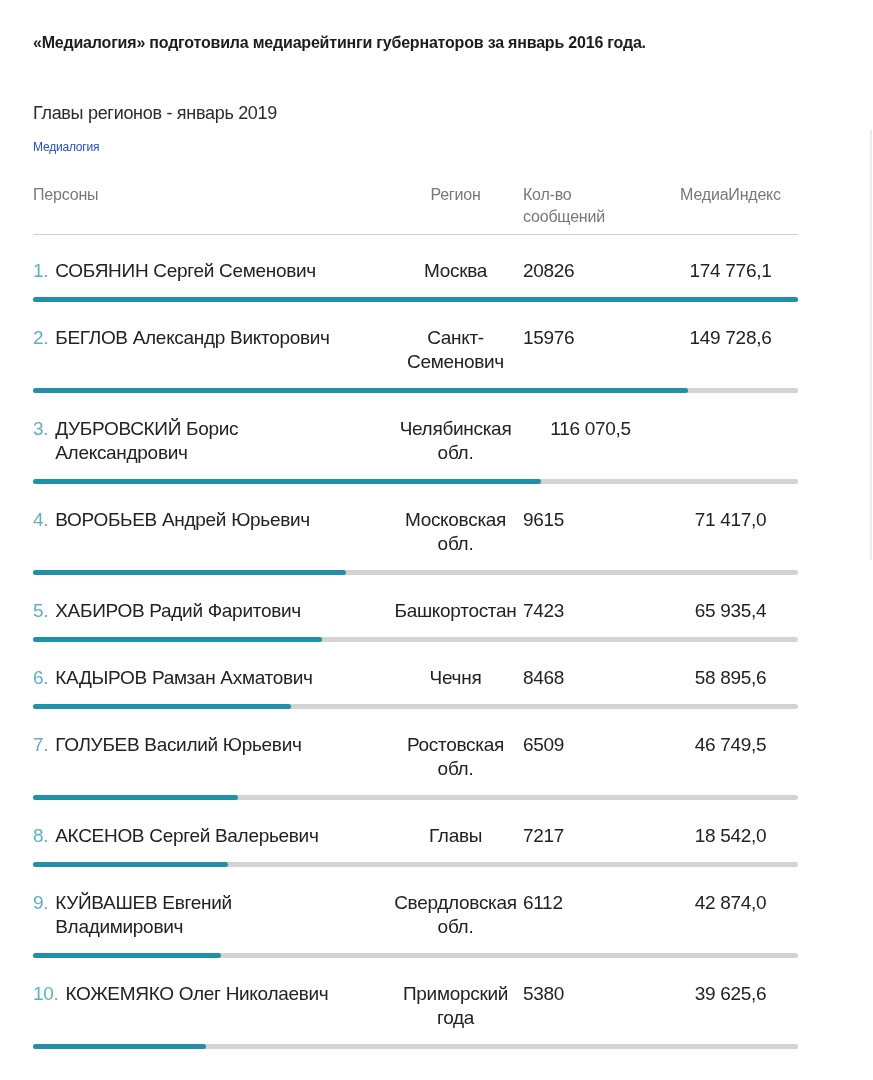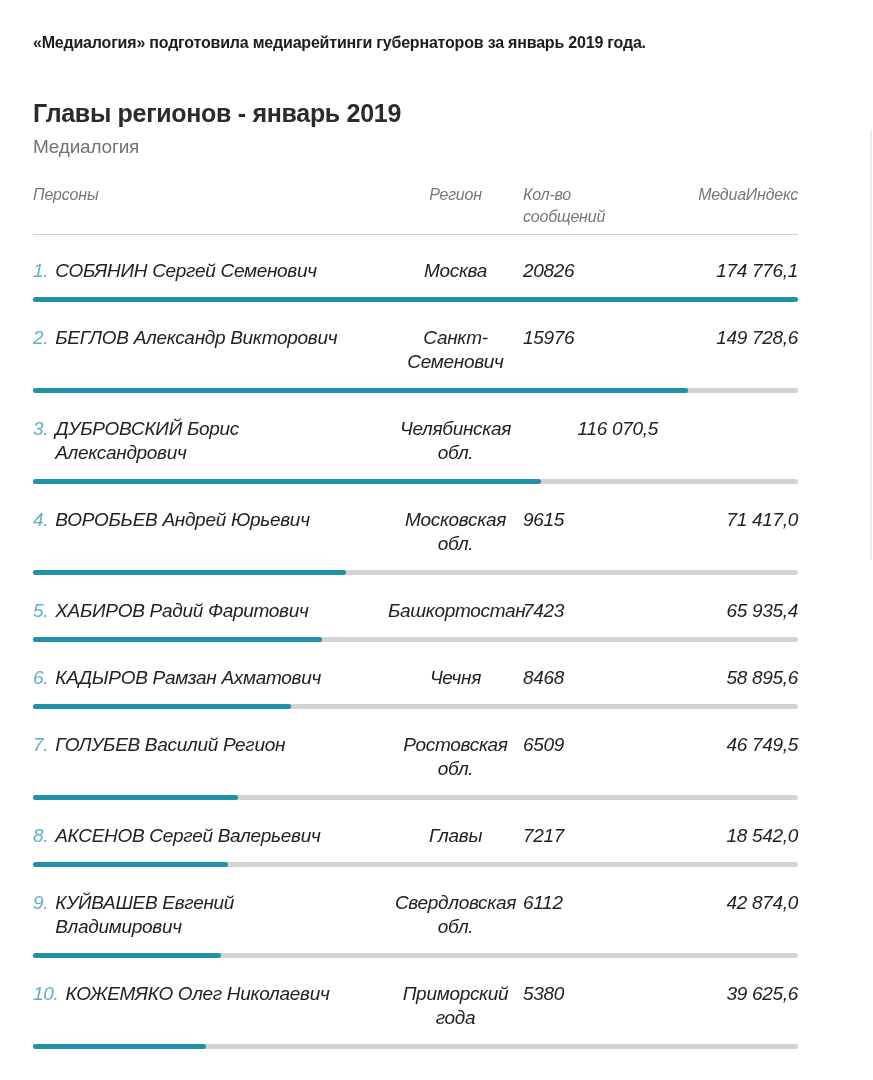--- a/index.html
+++ b/index.html
@@ -18,51 +18,51 @@
   .intro {
     padding-top: 32px;
     font-size: 16px;
     line-height: 21px;
     font-weight: 700;
     letter-spacing: -0.2px;
     color: #1c1c1c;
   }
   .title {
     margin-top: 44px;
-    font-size: 25px;
+    font-size: 18px;
     line-height: 32px;
-    font-weight: 700;
+    font-weight: 400;
     letter-spacing: -0.3px;
     color: #2b2b2b;
   }
   .subtitle {
     margin-top: 7px;
-    font-size: 19px;
+    font-size: 12px;
     line-height: 22px;
-    color: #737373;
+    color: #1d4ed8;
     letter-spacing: -0.2px;
   }
   .thead {
     margin-top: 26px;
     display: flex;
     font-size: 16px;
     line-height: 22px;
     color: #787878;
     letter-spacing: -0.2px;
   }
   .divider {
     margin-top: 6px;
     height: 1px;
     background: #d0d0d0;
   }
-  .col { white-space: pre-line; font-style: italic; }
+  .col { white-space: pre-line; }
   .col.person { width: 355px; text-align: left; }
   .col.region { width: 135px; text-align: center; }
   .col.count  { width: 140px; text-align: left; }
-  .col.index  { width: 135px; text-align: right; }
+  .col.index  { width: 135px; text-align: center; }
 
   .row { padding-top: 24px; }
   .row-content {
     display: flex;
     font-size: 19px;
     line-height: 24px;
     letter-spacing: -0.3px;
     color: #222222;
   }
   .cell-person { display: flex; align-items: flex-start; }
@@ -87,21 +87,21 @@
     position: absolute;
     right: 1px; top: 130px;
     width: 2px; height: 430px;
     background: #ededed;
   }
 </style>
 </head>
 <body>
 
 <div class="page">
-  <p class="intro">«Медиалогия» подготовила медиарейтинги губернаторов за январь 2019 года.</p>
+  <p class="intro">«Медиалогия» подготовила медиарейтинги губернаторов за январь 2016 года.</p>
 
   <div>
     <h1 class="title">Главы регионов - январь 2019</h1>
     <div class="subtitle">Медиалогия</div>
 
     <div class="thead">
       <div class="col person">Персоны</div>
       <div class="col region">Регион</div>
       <div class="col count">Кол-во
 сообщений</div>
@@ -200,21 +200,21 @@
     </div>
     <div class="bar-track">
       <div class="bar-fill" style="width: 33.7%;"></div>
     </div>
   </div>
 
   <div class="row">
     <div class="row-content">
       <div class="col person cell-person">
         <span class="rank">7.</span>
-        <span class="pname">ГОЛУБЕВ Василий Регион</span>
+        <span class="pname">ГОЛУБЕВ Василий Юрьевич</span>
       </div>
       <div class="col region">Ростовская
 обл.</div>
       <div class="col count">6509</div>
       <div class="col index">46 749,5</div>
     </div>
     <div class="bar-track">
       <div class="bar-fill" style="width: 26.75%;"></div>
     </div>
   </div>

